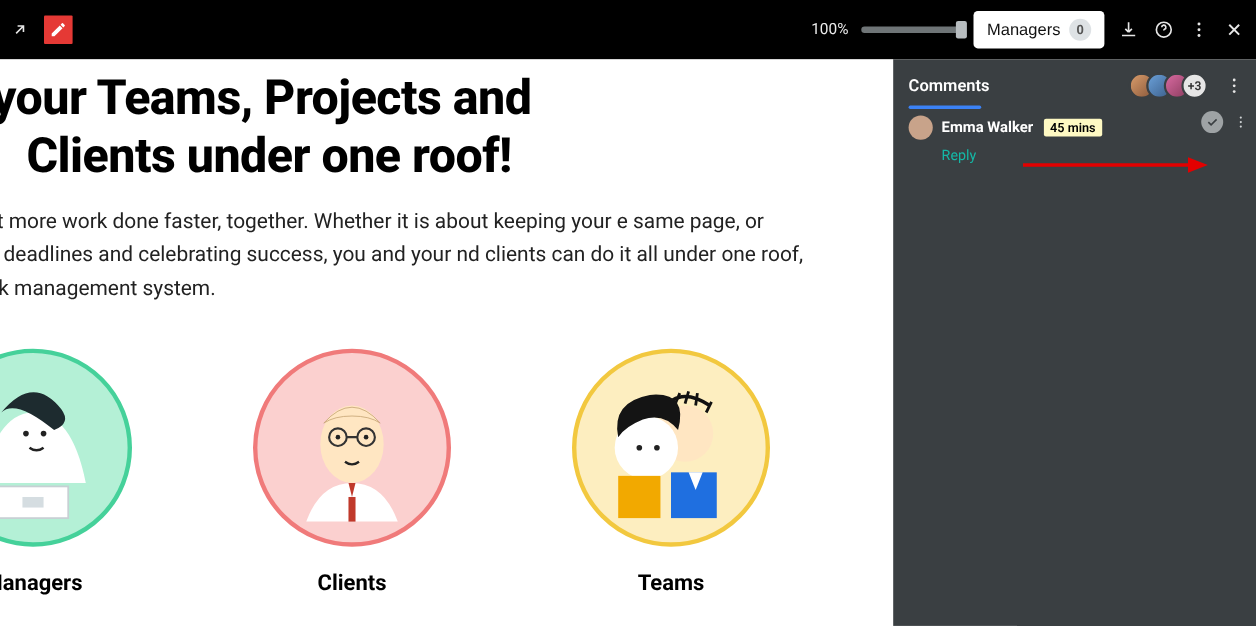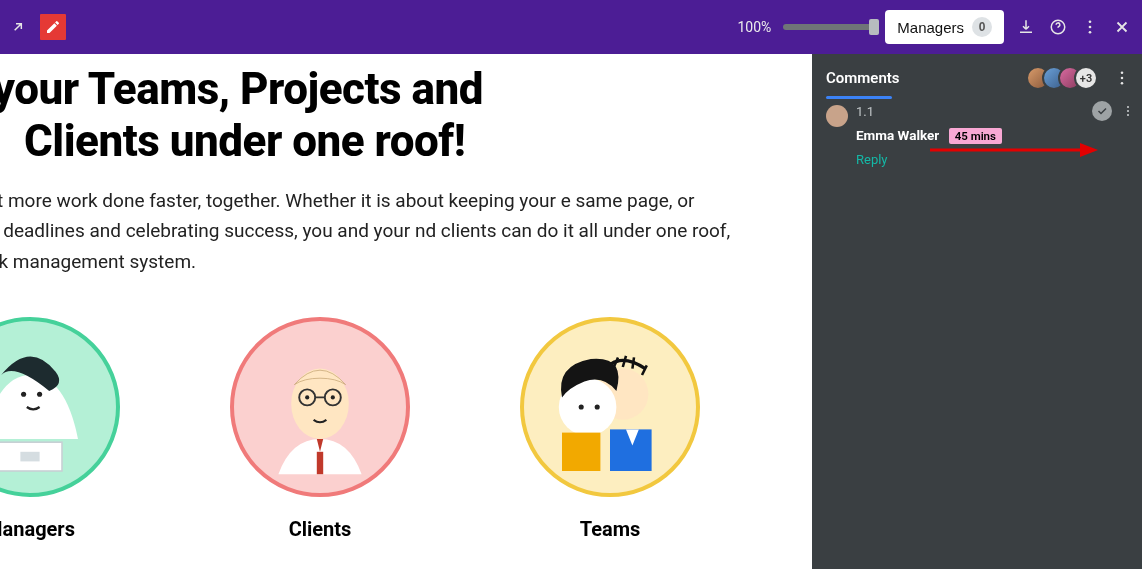--- a/index.html
+++ b/index.html
@@ -9,21 +9,21 @@
     width: 1142px;
     height: 569px;
     overflow: hidden;
     position: relative;
   }
   
   .topbar {
     position: absolute;
     top: 0; left: 0; right: 0;
     height: 54px;
-    background: #4c1d95;
+    background: #000000;
     display: flex;
     align-items: center;
     padding: 0 10px;
     color: #e6e6e6;
     font-size: 14px;
   }
   .tb-left { display:flex; align-items:center; gap:14px; }
   .tb-left .arrow-icon { width:16px; height:16px; display:flex; align-items:center; justify-content:center; color:#e6e6e6; }
   .tb-left .edit-badge {
     width:26px; height:26px; background:#e53935; display:flex; align-items:center; justify-content:center; border-radius:1px;
@@ -108,21 +108,21 @@
     position:absolute; right:30px; top:2px; width:20px; height:20px; border-radius:50%;
     background:#9ea3a5; display:flex; align-items:center; justify-content:center;
   }
   .resolve-icn svg { width:12px; height:12px; stroke:#3a3f42; }
   .more-dots-s {
     position:absolute; right:6px; top:2px; width:16px; height:20px; display:flex; align-items:center; justify-content:center; cursor:pointer;
   }
   .author-row { margin-top:4px; }
   .author-name { font-weight:700; color:#fff; }
   .time-badge {
-    background:#f9a8d4; color:#000; font-size:11.5px; font-weight:600;
+    background:#fef9c3; color:#000; font-size:11.5px; font-weight:600;
     padding:1px 6px; border-radius:2px; margin-left:6px;
   }
   .mention-chip {
     background:#6f757a; color:#fff; padding:1px 6px; border-radius:2px; font-weight:500;
   }
   .comment-text { color:#f1f3f4; }
   .reply-link { color:#14b8a6; font-size:13px; margin-top:6px; display:inline-block; cursor:pointer; }
 
   
   .red-arrow {
@@ -257,21 +257,20 @@
           <circle cx="12" cy="19" r="1.7"></circle>
         </svg>
     </span>
   </div>
   <div class="tab-underline"></div>
 
 
   <div class="comment">
     <div class="av-small"></div>
     <div class="comment-body">
-      <div class="comment-num">1.1</div>
       <div class="author-row">
         <span class="author-name">Emma Walker</span>
         <span class="time-badge">45 mins</span>
       </div>
       <span class="reply-link">Reply</span>
     </div>
     <span class="resolve-icn">
       <svg viewBox="0 0 24 24" fill="none" stroke-width="3">
           <path d="M5 12l5 5L20 7"></path>
         </svg>

